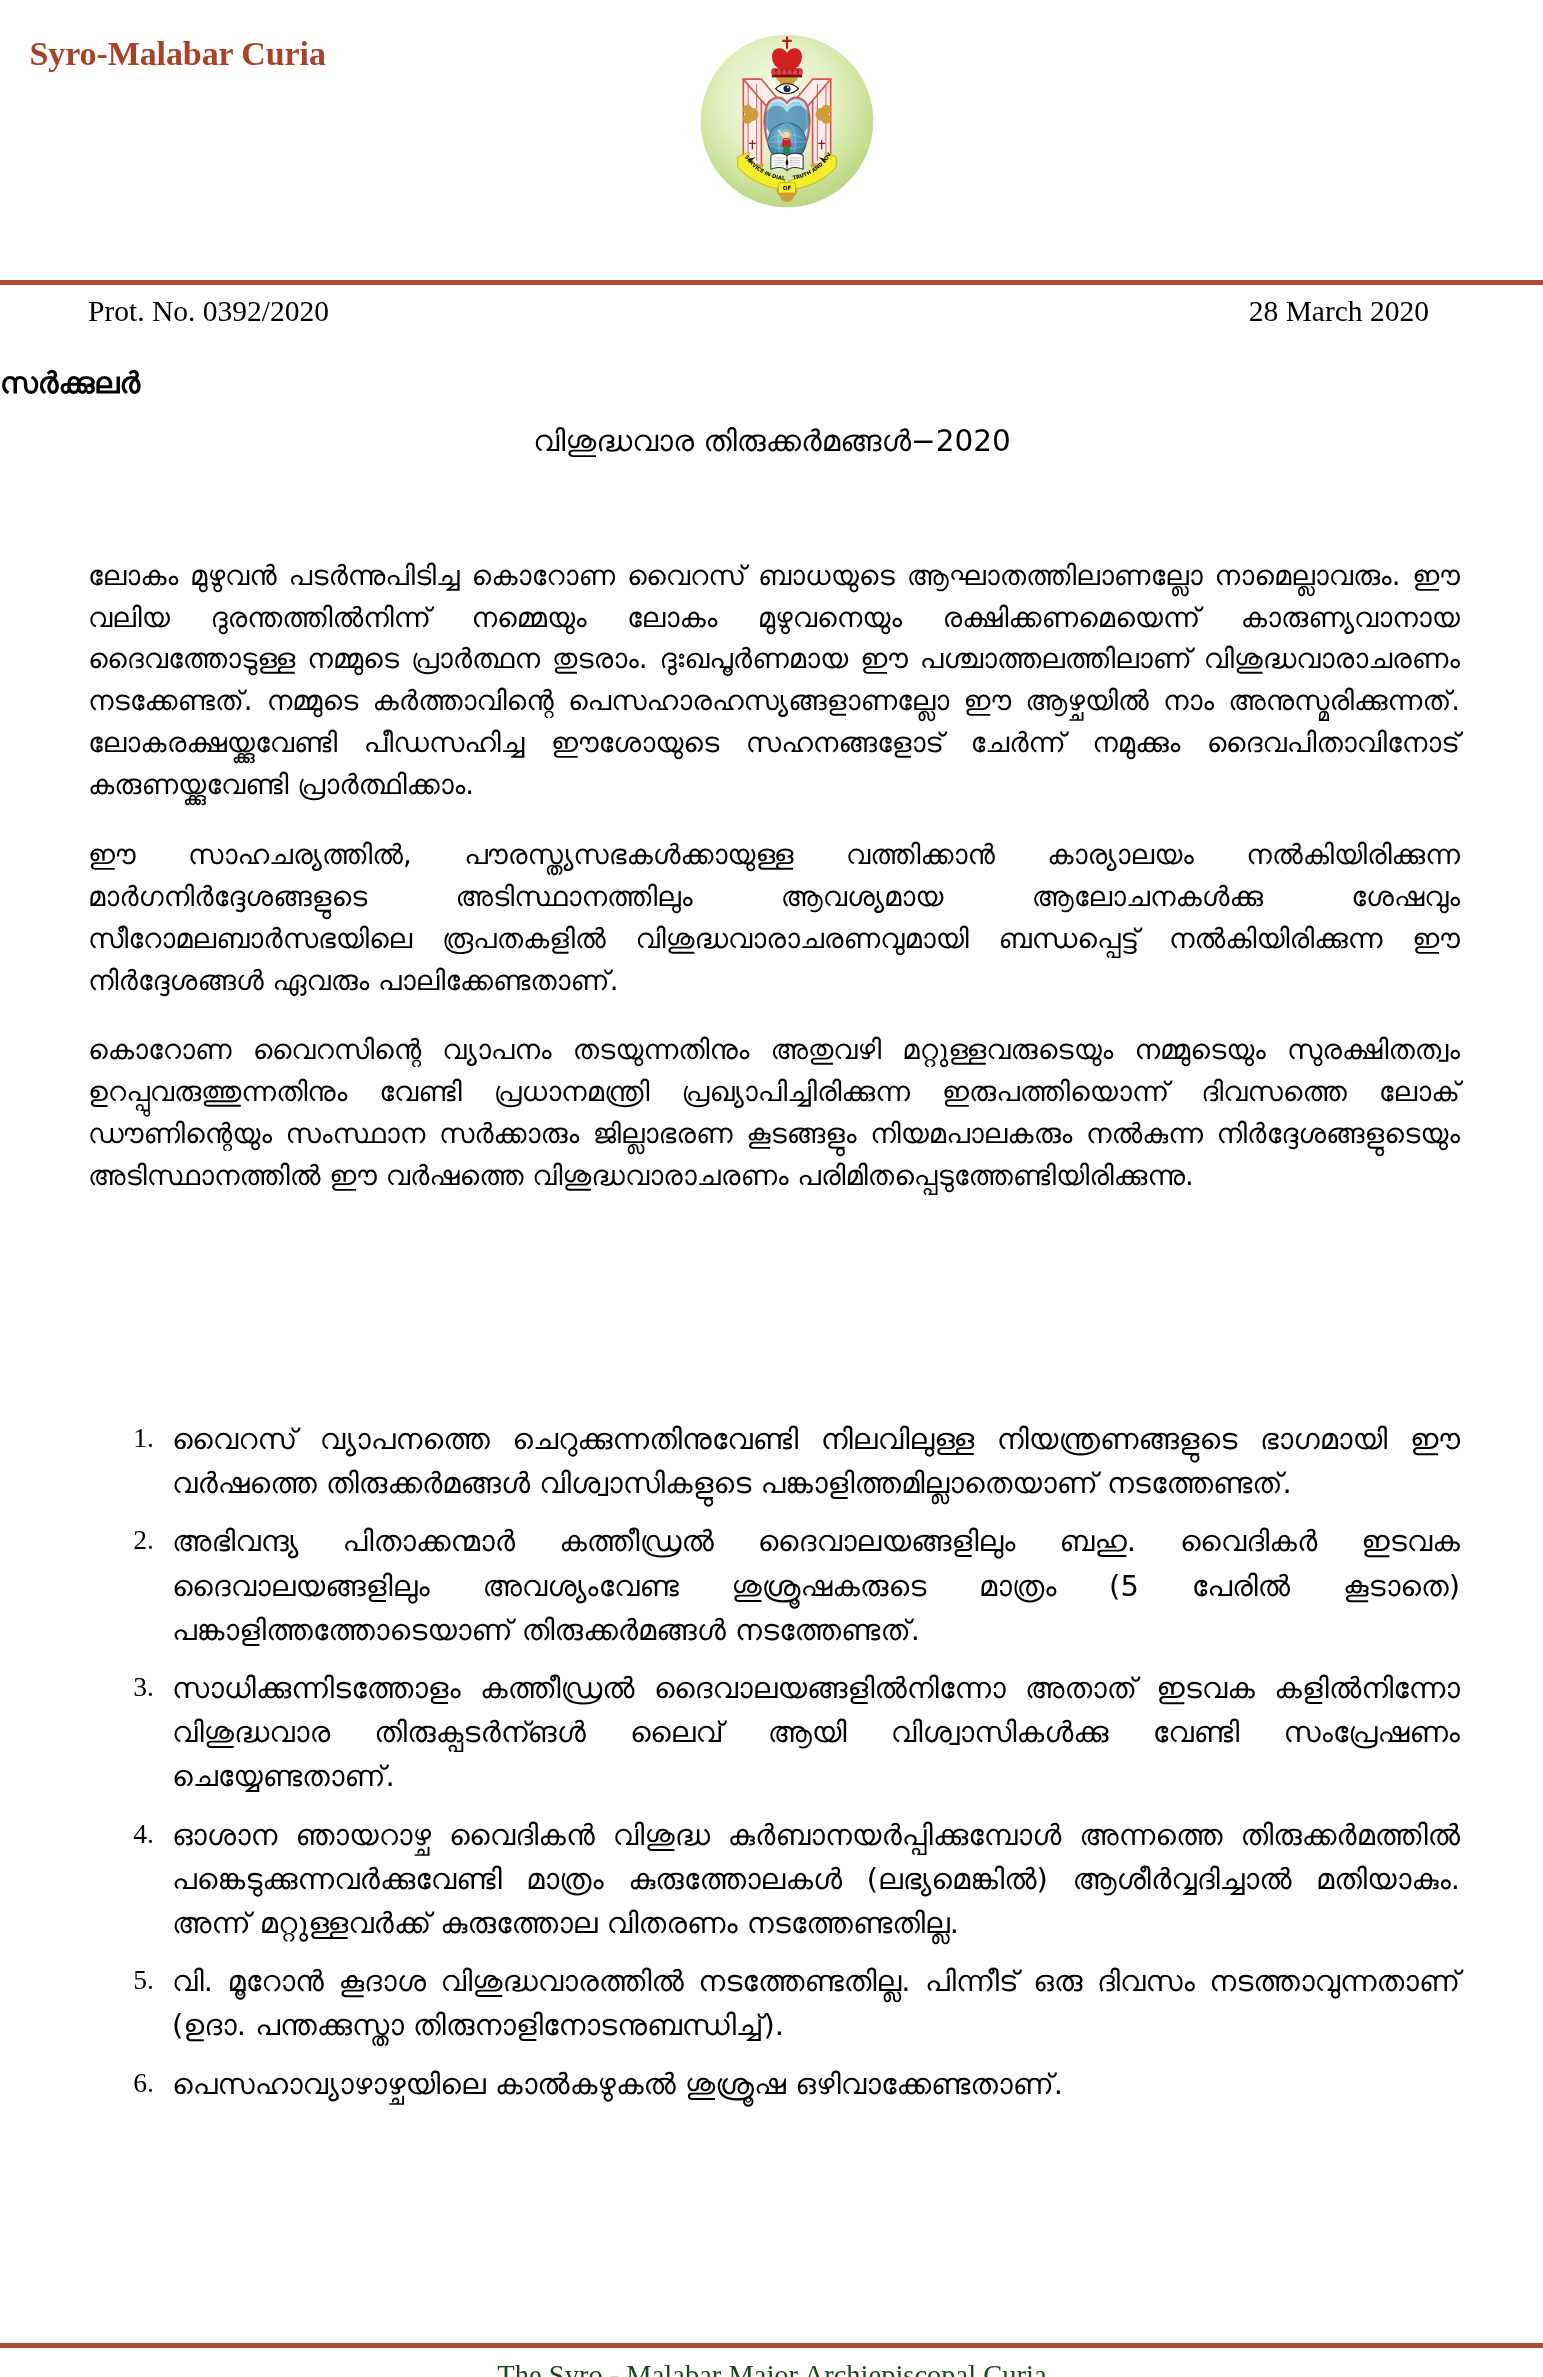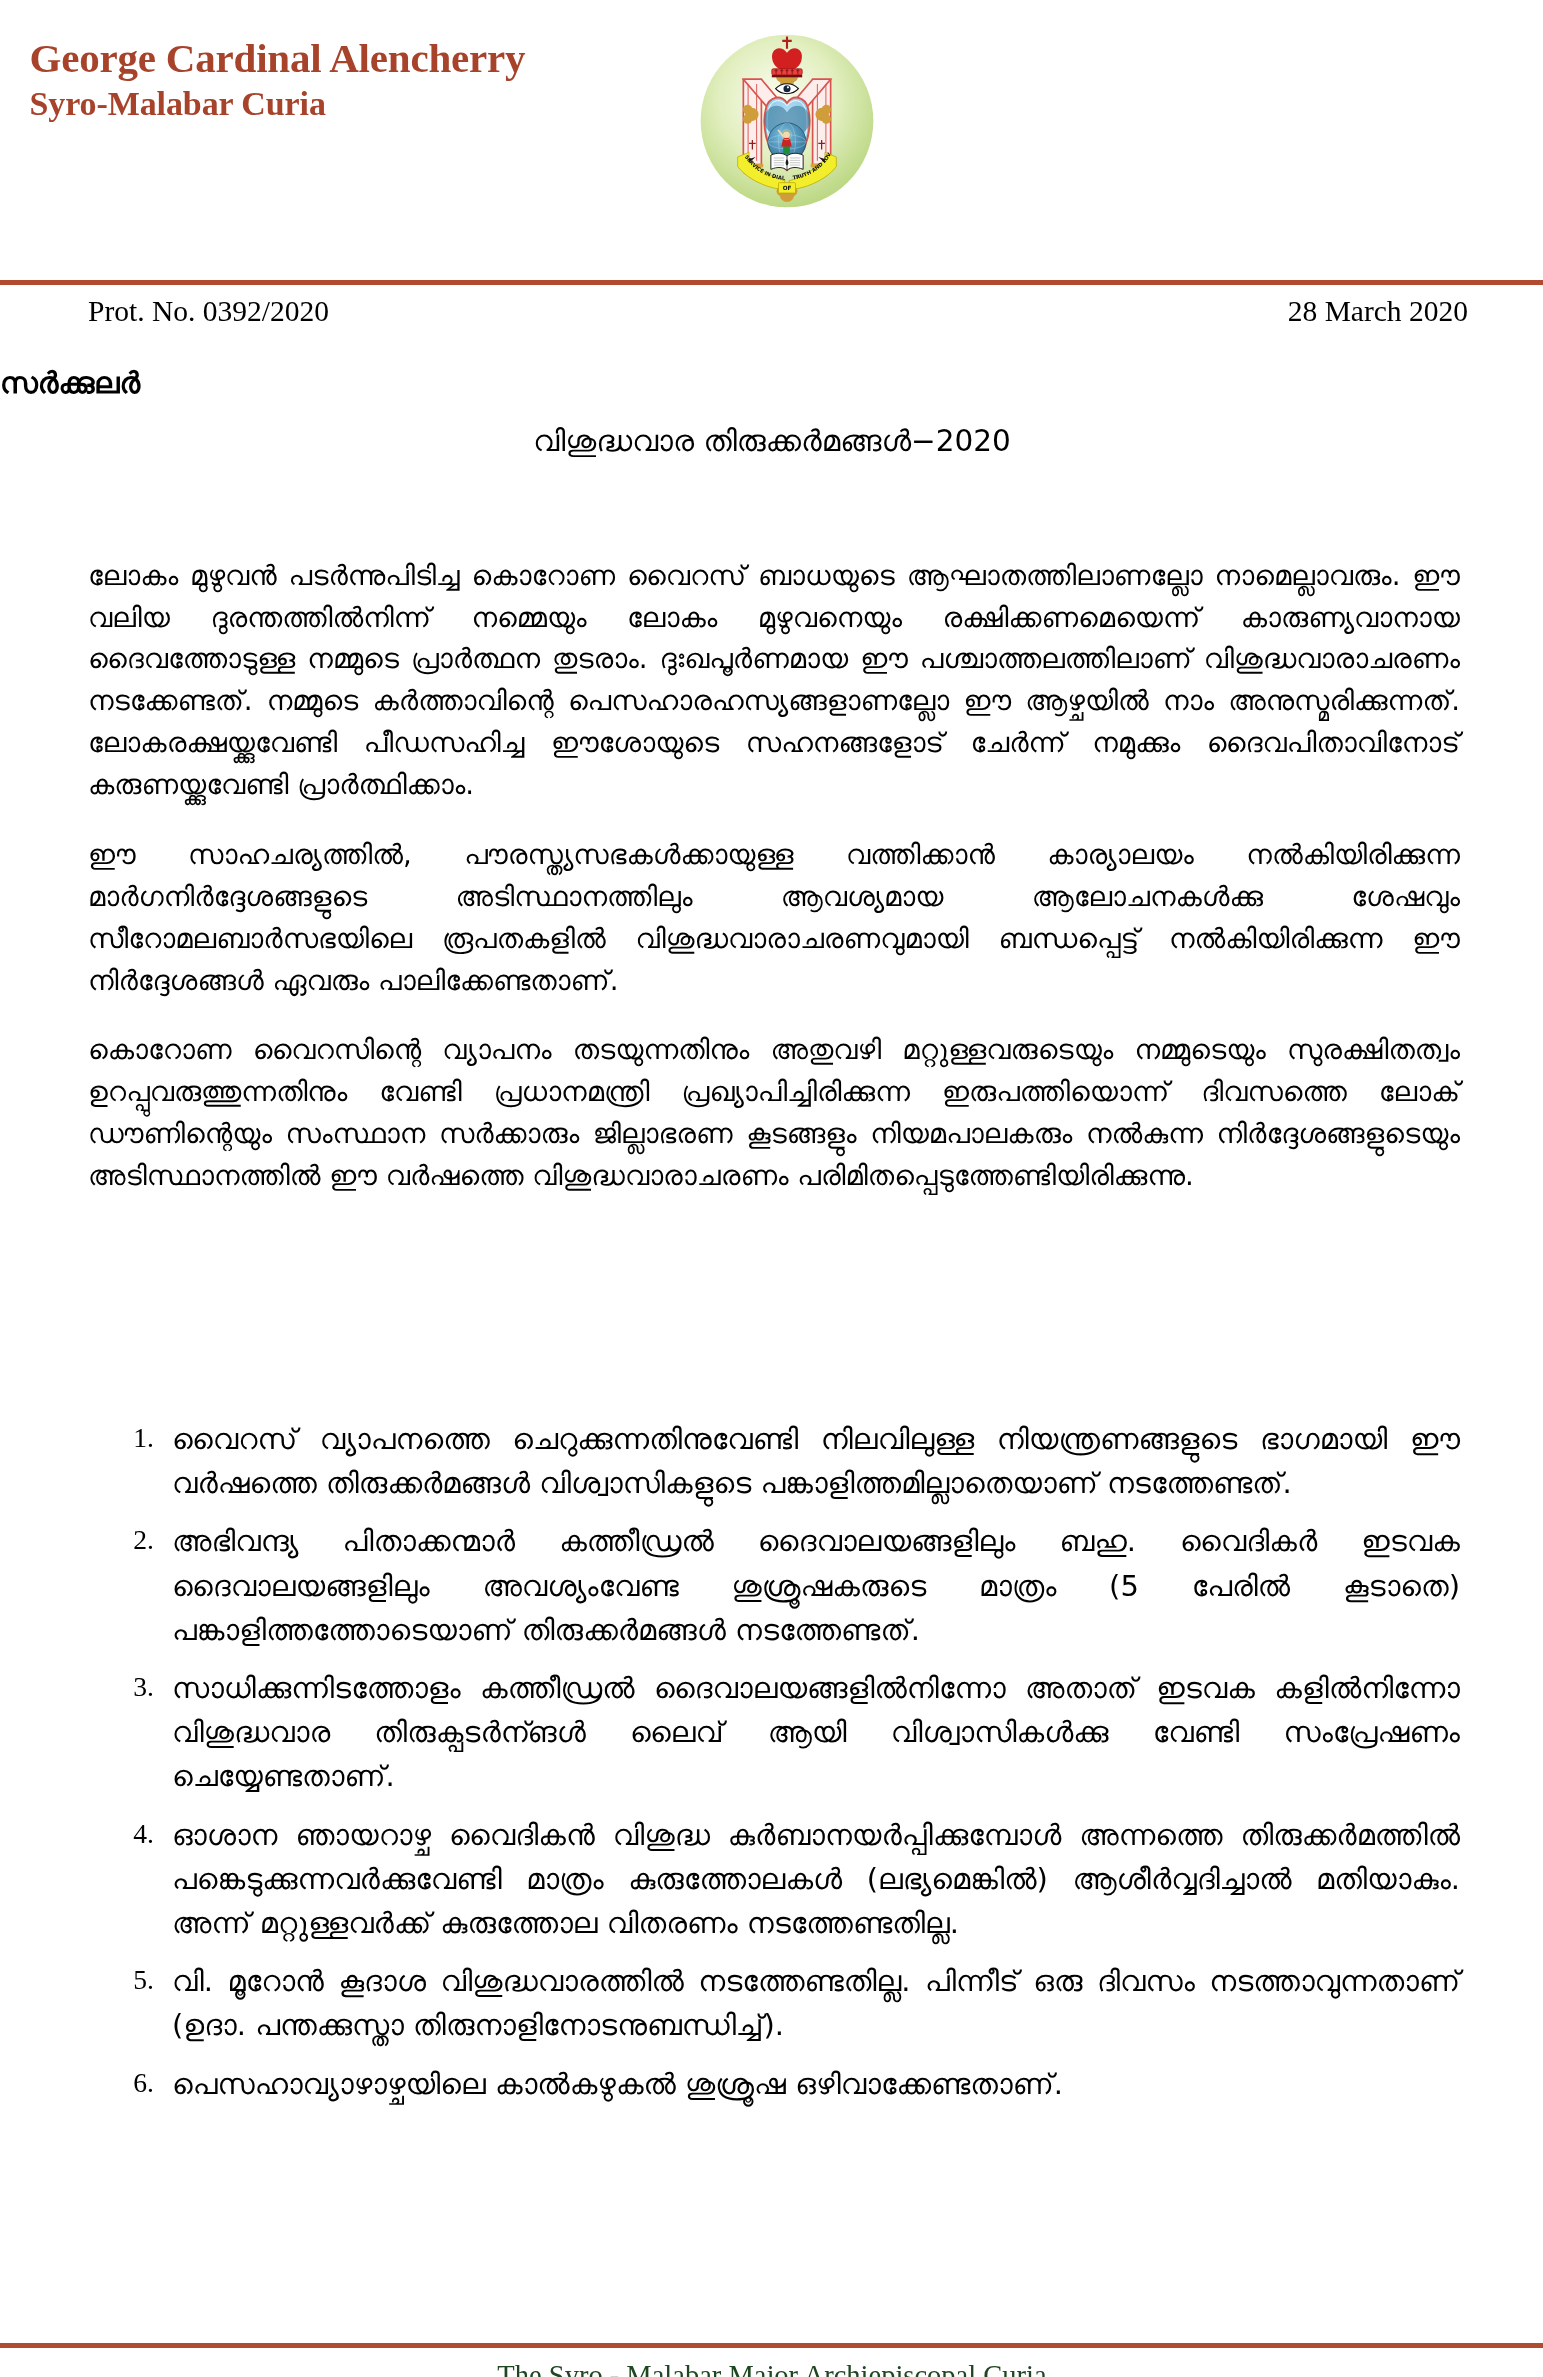--- a/index.html
+++ b/index.html
@@ -67,21 +67,21 @@
     background: #B04A31;
   }
 
   
   .meta-row {
     position: absolute;
     left: 0; right: 0;
     top: 295px;
     display: flex;
     justify-content: space-between;
-    padding: 0 76px 0 88px;
+    padding: 0 115px 0 88px;
     box-sizing: border-box;
     font-size: 29.5px;
   }
 
   
   .doc-title {
     position: absolute;
     left: 0; right: 0;
     top: 366px;
     text-align: left;
@@ -165,21 +165,20 @@
     font-size: 28.5px;
     margin-top: 3.8px;
     white-space: nowrap;
   }
 </style>
 </head>
 <body>
 
 <div class="letterhead">
   <div class="lh-titles">
-    <div class="lh-line1">George Cardinal Alencherry</div>
     <div class="lh-line3">Syro-Malabar Curia</div>
   </div>
 </div>
 
 <div class="lh-emblem-wrap">
   <svg width="190" height="185" viewBox="0 0 400 390" xmlns="http://www.w3.org/2000/svg">
     <defs>
       <radialGradient id="discGrad" cx="45%" cy="38%" r="62%">
         <stop offset="0%" stop-color="#fbfdf3"></stop>
         <stop offset="55%" stop-color="#e2efc0"></stop>

